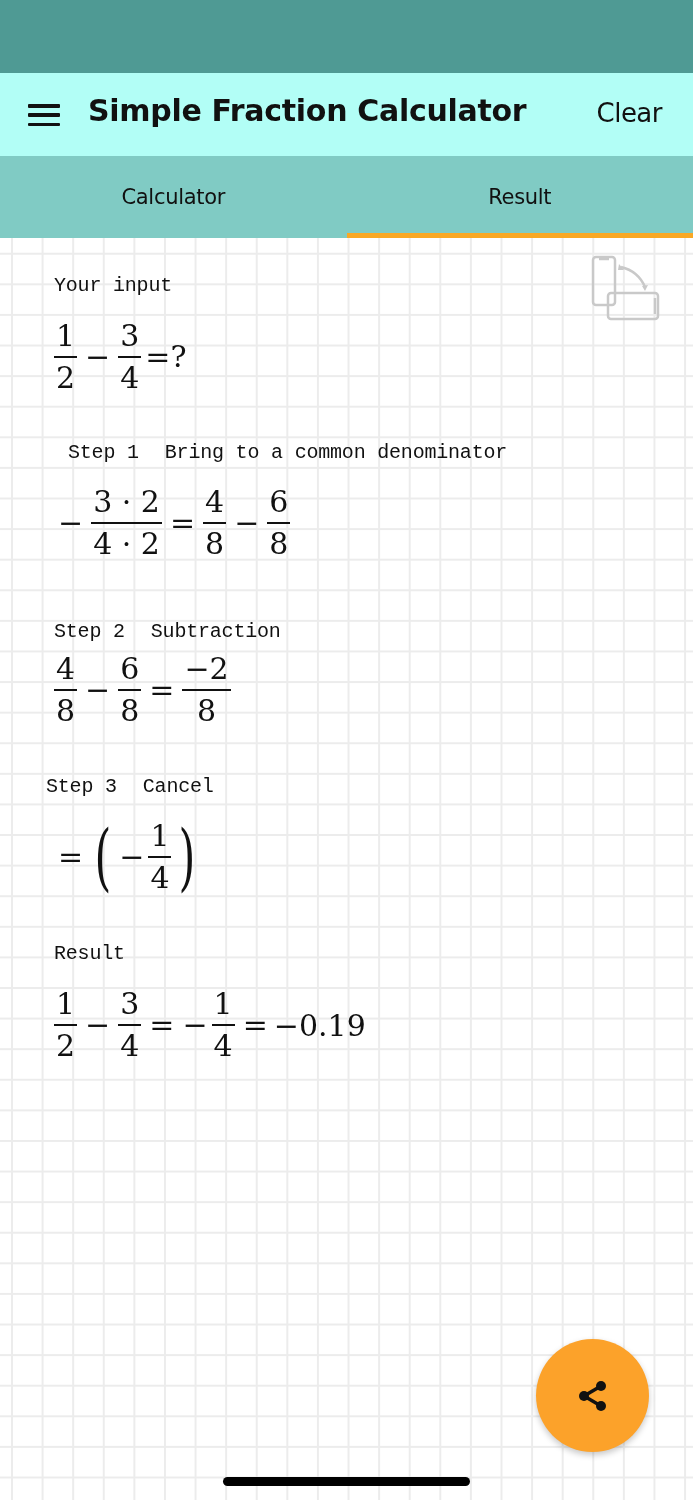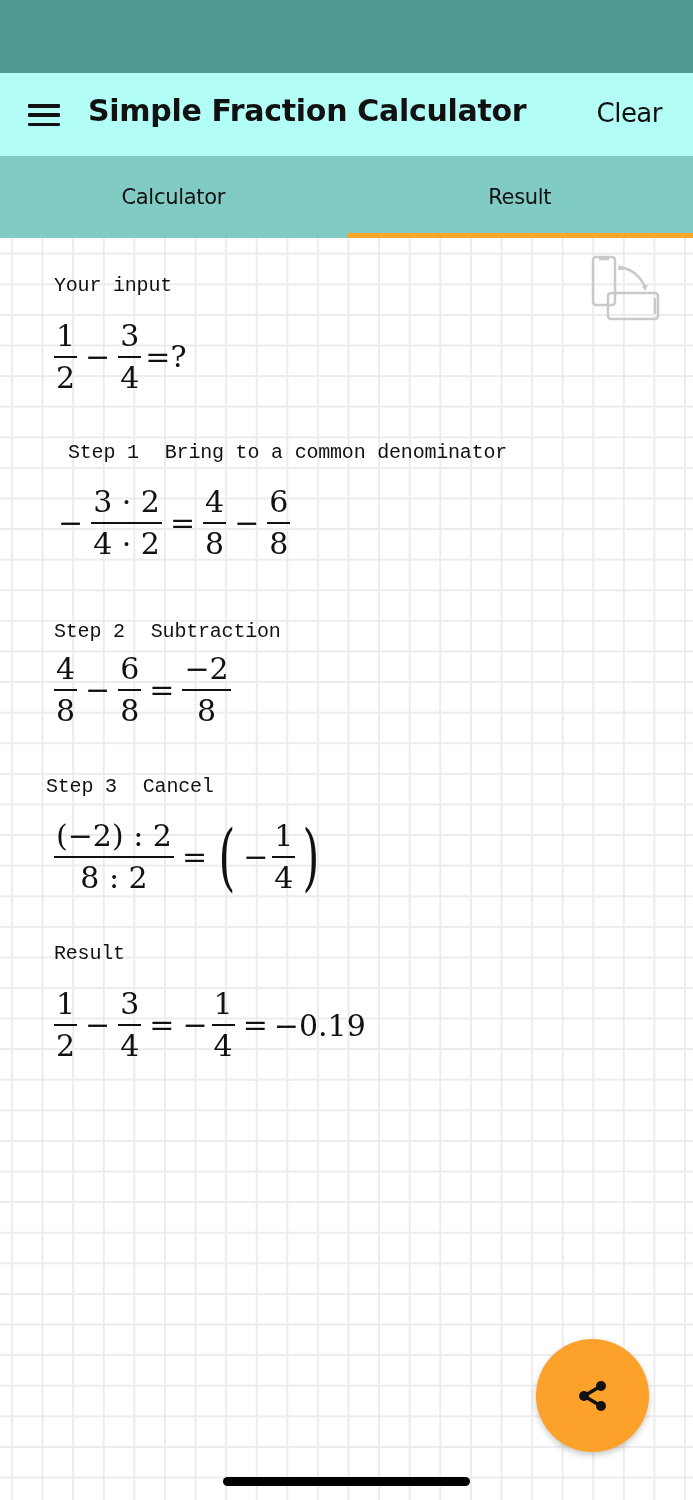--- a/index.html
+++ b/index.html
@@ -167,25 +167,20 @@
       <span class="num">−2</span>
       <span class="bar"></span>
       <span class="den">8</span>
     </span>
 </div>
 
 <div class="label" style="left:46px; top:775px;">
   <span>Step 3</span><span class="step-title">Cancel</span>
 </div>
 <div class="math" style="left:52px; top:816px;">
-  <span class="frac">
-      <span class="num">(−2) : 2</span>
-      <span class="bar"></span>
-      <span class="den">8 : 2</span>
-    </span>
   <span class="op">=</span>
   <span class="paren">(</span>
   <span class="op" style="margin:0 2px">−</span>
   <span class="frac">
       <span class="num">1</span>
       <span class="bar"></span>
       <span class="den">4</span>
     </span>
   <span class="paren">)</span>
 </div>

